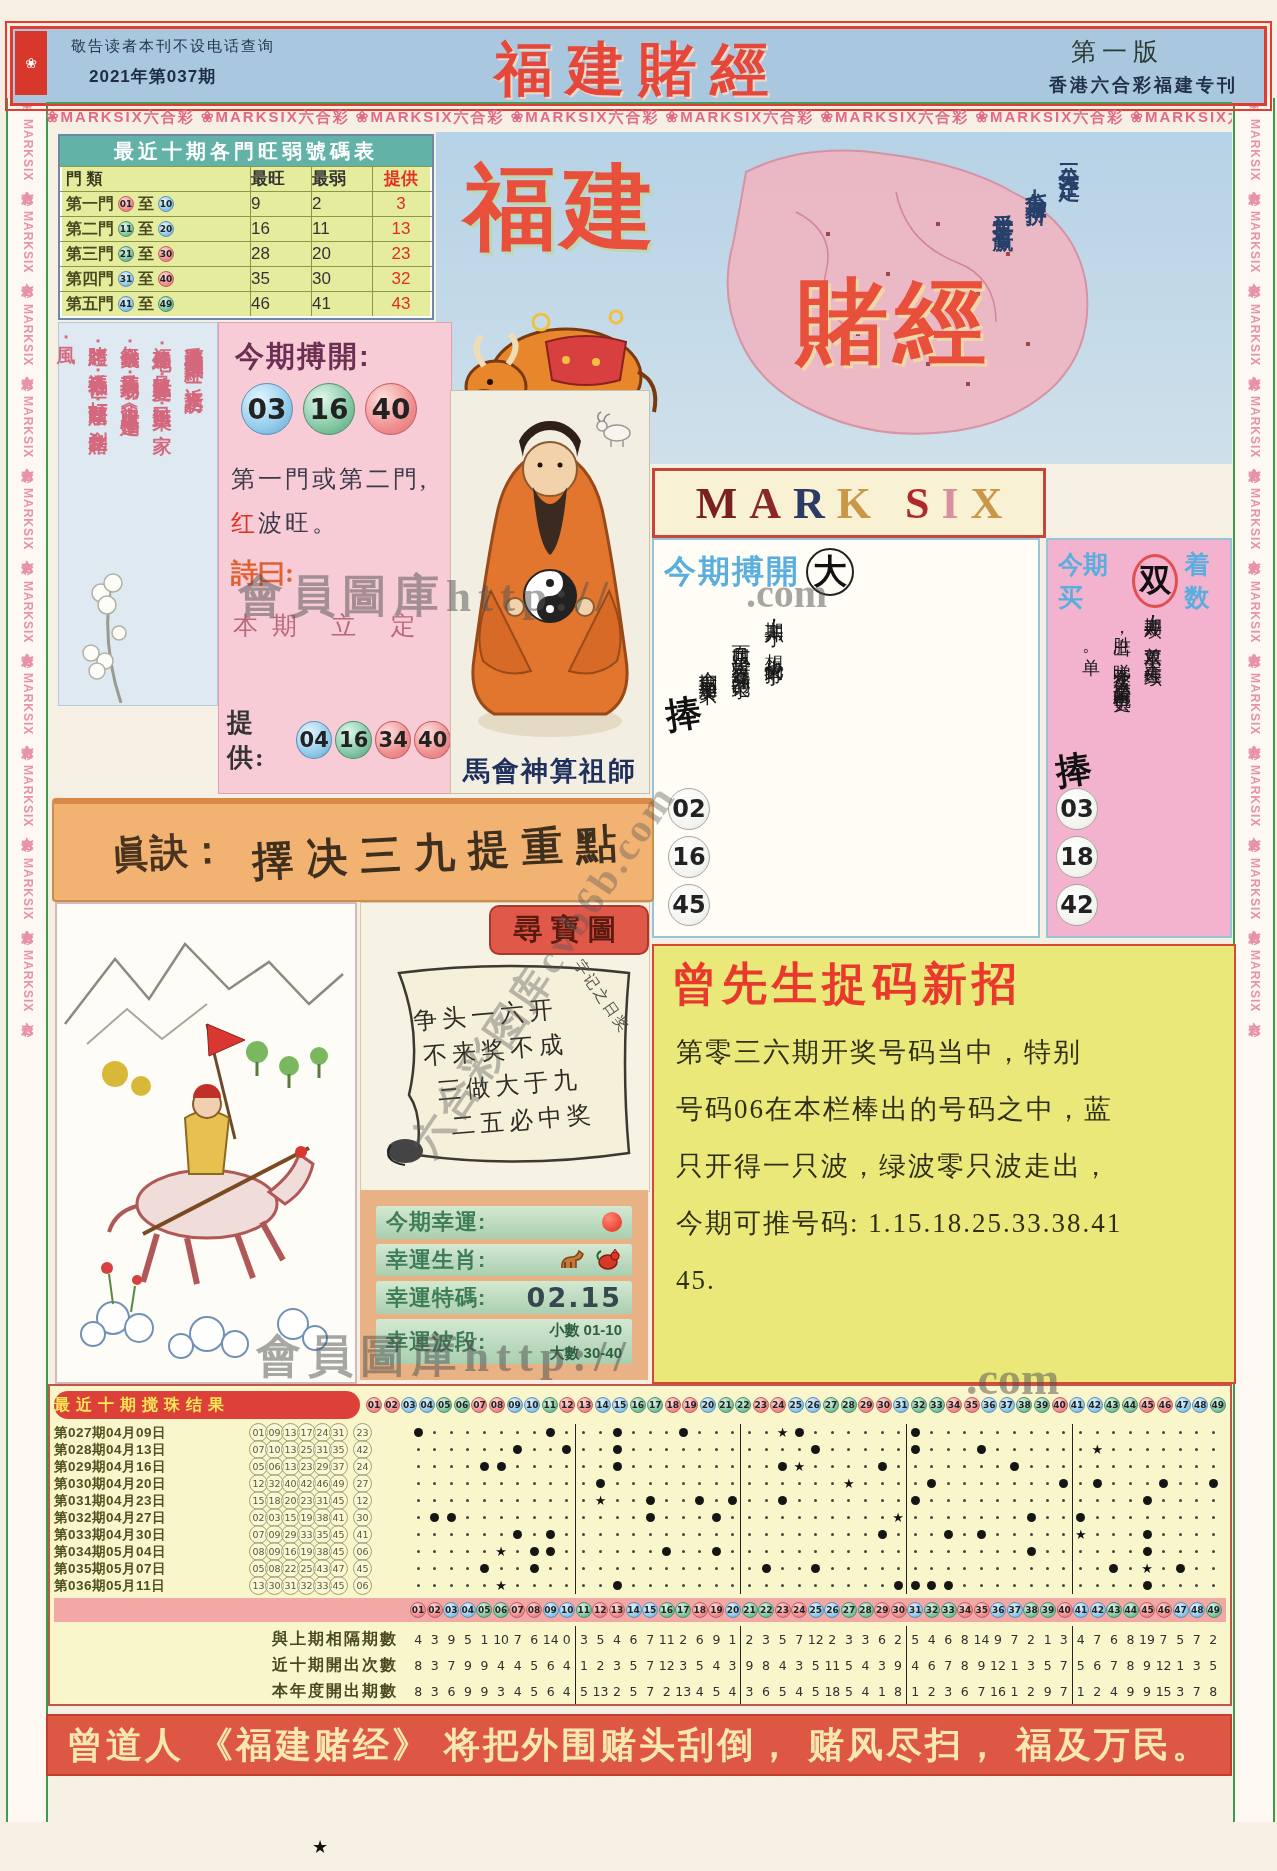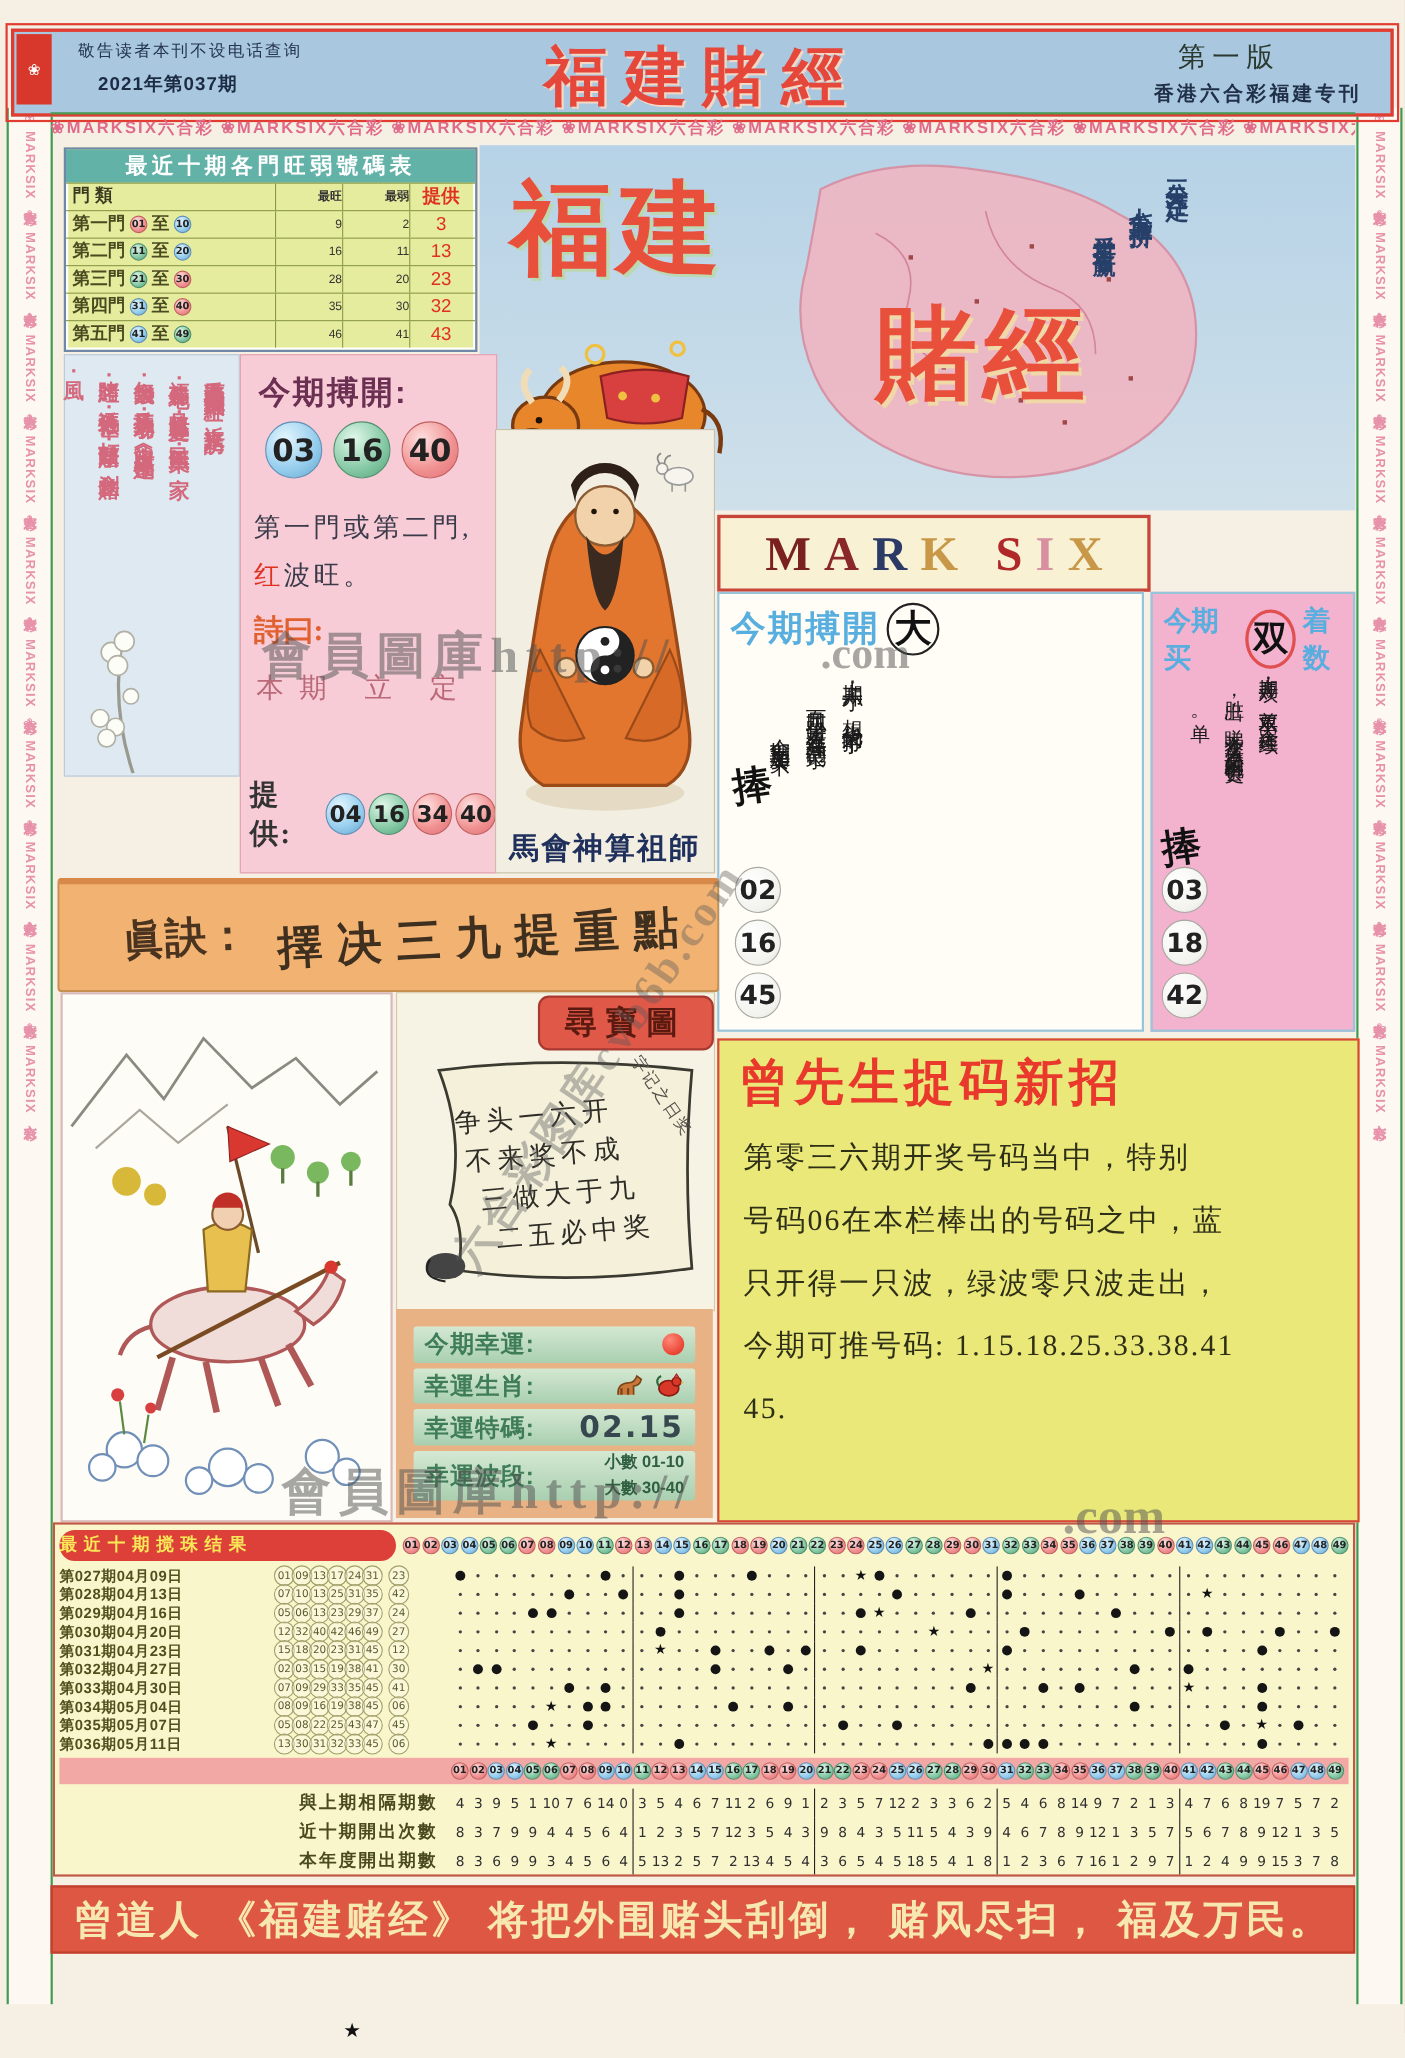--- a/index.html
+++ b/index.html
@@ -28,21 +28,21 @@
   #hdr-corner{left:2px;top:2px;width:32px;height:64px;background:#d8382c;color:#fff;
               font-size:14px;text-align:center;line-height:64px;}
   
   #hot-box{left:58px;top:134px;width:372px;height:182px;background:#e6ec9e;border:2px solid #7088a8;
            box-shadow:0 0 0 2px #fff inset;}
   #hot-title{height:30px;background:#62b2a8;color:#fff;font-size:20px;font-weight:bold;letter-spacing:4px;
              text-align:center;line-height:30px;}
   .hot-row{display:flex;height:24px;line-height:24px;border-top:1px solid #8a9948;font-size:16px;color:#4a4a20;}
   .hot-row>div{border-right:1px solid #8a9948;}
   .hot-c0{width:184px;display:flex;align-items:center;gap:4px;padding-left:6px;font-weight:bold;}
-  .hot-c1,.hot-c2{width:60px;text-align:right;font-size:11px;color:#333;}
+  .hot-c1,.hot-c2{width:60px;text-align:left;font-size:17px;color:#333;}
   .hot-c3{width:56px;text-align:center;font-size:17px;color:#e03020;border-right:none!important;}
   .hot-head{font-weight:bold;color:#3a3a20;}
   .hot-head .hot-c3{color:#e03020;}
   
   .ball{border-radius:50%;display:inline-flex;align-items:center;justify-content:center;
         font-weight:bold;color:#222;box-sizing:border-box;font-family:"DejaVu Sans",sans-serif;}
   .ball.red{background:radial-gradient(circle at 35% 30%,#ffe0e0,#f republican09090 60%,#e07078);}
   .ball.red{background:radial-gradient(circle at 35% 30%,#ffe0e0,#f09090 60%,#e07078);border:1px solid #c06060;}
   .ball.blue{background:radial-gradient(circle at 35% 30%,#e4f6ff,#94ccec 60%,#64a4cc);border:1px solid #6090b8;}
   .ball.green{background:radial-gradient(circle at 35% 30%,#e2f8ea,#84c8a4 60%,#54a078);border:1px solid #509070;}

